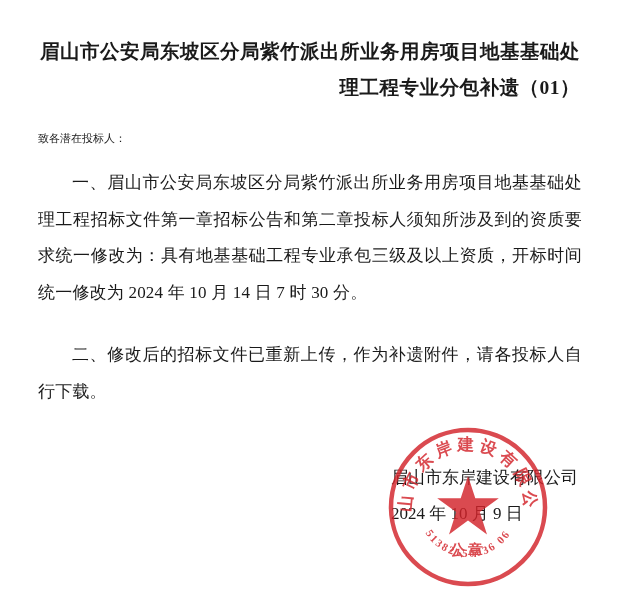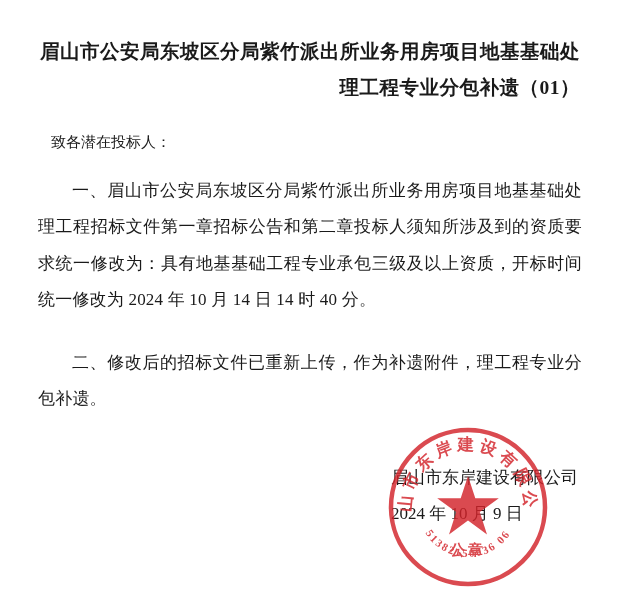--- a/index.html
+++ b/index.html
@@ -29,23 +29,23 @@
     line-height: 1.85;
     letter-spacing: 0.5px;
     margin: 0 0 4px 0;
     padding: 0 2px;
   }
   .title-line2 {
     display: block;
     text-align: right;
   }
   .salutation {
-    font-size: 15px;
+    font-size: 11px;
     line-height: 1.9;
-    margin: 22px 0 0 13px;
+    margin: 22px 0 0 0;
   }
   .para {
     font-size: 17px;
     line-height: 2.15;
     margin: 16px 0 0 0;
     text-indent: 2em;
     text-align: justify;
     letter-spacing: 0.2px;
   }
   .para.second {
@@ -89,23 +89,23 @@
 
 <div class="page">
 
   <h1 class="doc-title">
     <span>眉山市公安局东坡区分局紫竹派出所业务用房项目地基基础处</span>
     <span class="title-line2">理工程专业分包补遗（01）</span>
   </h1>
 
   <p class="salutation">致各潜在投标人：</p>
 
-  <p class="para first">一、眉山市公安局东坡区分局紫竹派出所业务用房项目地基基础处理工程招标文件第一章招标公告和第二章投标人须知所涉及到的资质要求统一修改为：具有地基基础工程专业承包三级及以上资质，开标时间统一修改为 2024 年 10 月 14 日 14 时 40 分。</p>
+  <p class="para first">一、眉山市公安局东坡区分局紫竹派出所业务用房项目地基基础处理工程招标文件第一章招标公告和第二章投标人须知所涉及到的资质要求统一修改为：具有地基基础工程专业承包三级及以上资质，开标时间统一修改为 2024 年 10 月 14 日 7 时 30 分。</p>
 
-  <p class="para second">二、修改后的招标文件已重新上传，作为补遗附件，理工程专业分包补遗。</p>
+  <p class="para second">二、修改后的招标文件已重新上传，作为补遗附件，请各投标人自行下载。</p>
 
   <div class="signature-block">
     <span class="sig-line">眉山市东岸建设有限公司</span>
     <span class="sig-line">2024 年 10 月 9 日</span>
   </div>
 
   <div class="seal">
     <svg width="166" height="166" viewBox="0 0 166 166" xmlns="http://www.w3.org/2000/svg">
       <defs>
         <path id="sealTopArc" d="M 26,83 A 57,57 0 0 1 140,83"></path>

